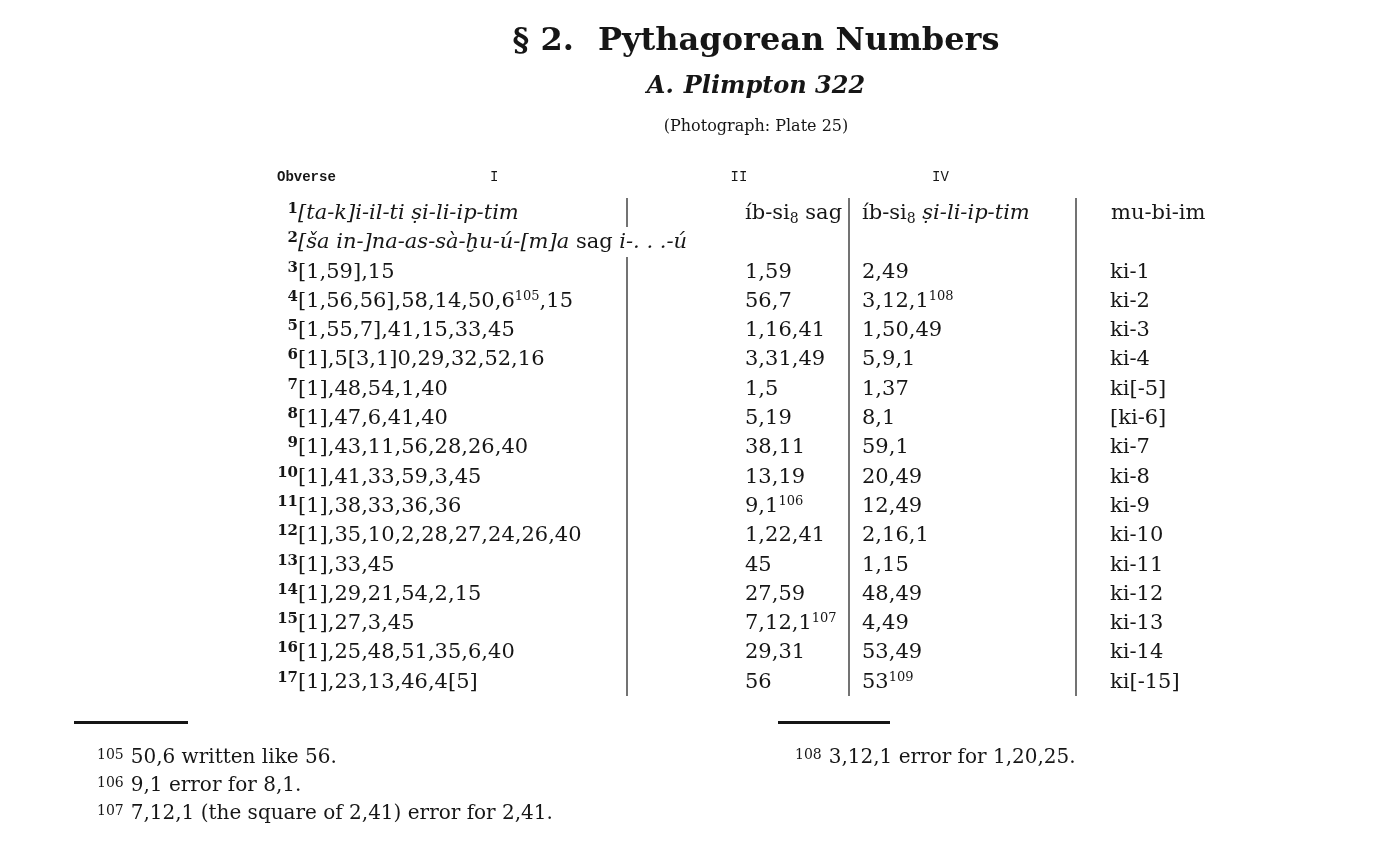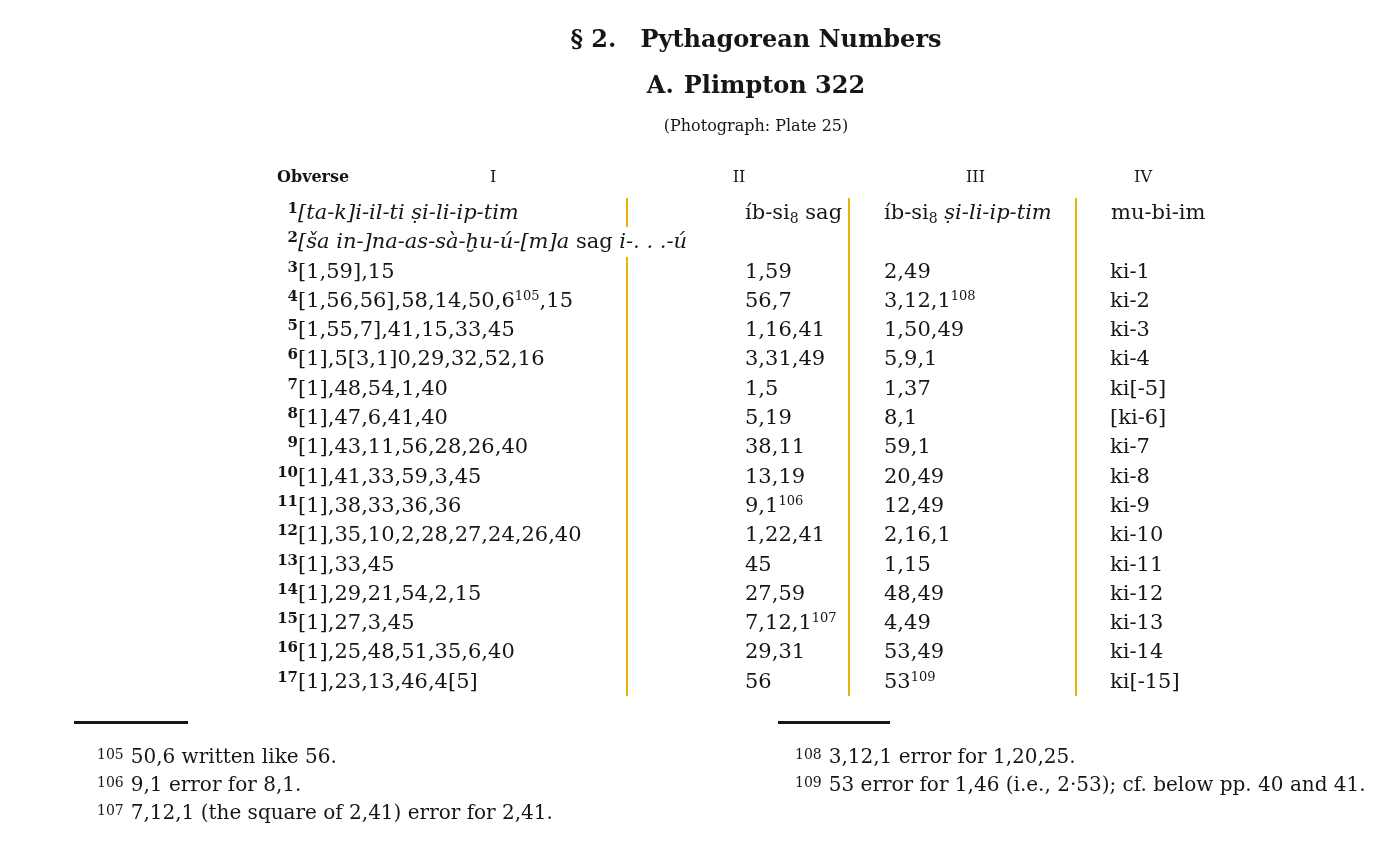--- a/index.html
+++ b/index.html
@@ -3,49 +3,49 @@
 <meta charset="utf-8">
 <style>
   html,body { margin:0; padding:0; background:#e8e8e8; }
   .page {
     position:relative; width:1392px; height:858px; background:#ffffff;
     color:#161616; font-family:"DejaVu Serif","Liberation Serif",serif;
     overflow:hidden;
   }
   
   .heading { position:absolute; left:267px; top:24px; width:978px; text-align:center; }
-  .h1 { font-size:24px; font-weight:bold; line-height:30px; }
+  .h1 { font-size:32px; font-weight:bold; line-height:30px; }
   .h1 .sec { margin-right:24px; }
-  .h2 { margin-top:17px; font-size:24px; font-weight:bold; line-height:28px; }
+  .h2 { margin-top:17px; font-size:24px; font-weight:bold; line-height:28px;font-style:italic; }
   .h2 .letter { margin-right:10px; }
   .h3 { margin-top:13px; font-size:16px; font-weight:normal; line-height:28px; }
 
   
   .tablewrap { position:absolute; left:277px; top:160px; width:978px; }
   .thead {
     display:grid; grid-template-columns:351px 222px 227px 178px;
-    height:38px; line-height:34px; font-size:16px;
+    height:38px; line-height:34px; font-size:14px;font-family:Liberation Mono, monospace;
   }
   .th1 { position:relative; }
   .th1 .corner { font-weight:bold; }
   .th1 .colI { position:absolute; left:213px; top:0; }
   .th2, .th3, .th4 { text-align:center; }
   .th3 { padding-left:24px; }
   .th4 { padding-right:46px; }
 
   .tbody {
     display:grid; grid-template-columns:351px 222px 227px 178px;
     grid-auto-rows:29.3px; font-size:21px;
   }
   .tr { display:contents; }
   .td { line-height:29.3px; white-space:nowrap; }
-  .bR { border-right:2px solid #eab308; }
+  .bR { border-right:2px solid #737373; }
   .c12 { grid-column:span 2; }
   .c2 { padding-left:117px; }
-  .c3 { padding-left:12px;margin-left:22px; }
+  .c3 { padding-left:12px; }
   .c4 { padding-left:33px; }
   .c4r1 { padding-left:18px;margin-left:16px; }
   .it { font-style:italic; }
   .ln {
     display:inline-block; width:21px; text-align:right;
     font-size:15px; font-weight:bold; position:relative; top:-6px;
   }
   sup, sub { vertical-align:baseline; line-height:0; }
   .fref { font-size:13px; position:relative; top:-7px; }
   .s8 { font-size:14px; position:relative; top:4px; }
@@ -67,21 +67,20 @@
   <div class="heading">
     <div class="h1"><span class="sec">§ 2.</span><span>Pythagorean Numbers</span></div>
     <div class="h2"><span class="letter">A.</span><span>Plimpton 322</span></div>
     <div class="h3">(Photograph: Plate 25)</div>
   </div>
 
   <div class="tablewrap">
     <div class="thead">
       <div class="th1"><span class="corner">Obverse</span><span class="colI">I</span></div>
       <div class="th2">II</div>
-      <div class="th3">III</div>
       <div class="th4">IV</div>
     </div>
 
     <div class="tbody">
 
       <div class="tr">
         <div class="td c1 bR"><span class="ln">1</span><span class="it">[ta-k]i-il-ti ṣi-li-ip-tim</span></div>
         <div class="td c2 bR"><span>íb-si</span><sub class="s8">8</sub><span> sag</span></div>
         <div class="td c3 bR"><span>íb-si</span><sub class="s8">8</sub><span class="it"> ṣi-li-ip-tim</span></div>
         <div class="td c4 c4r1"><span>mu-bi-im</span></div>
@@ -205,16 +204,15 @@
   <div class="fnrule rright"></div>
 
   <div class="fnblock fleft">
     <div class="fnline"><sup class="fnum">105</sup><span>50,6 written like 56.</span></div>
     <div class="fnline"><sup class="fnum">106</sup><span>9,1 error for 8,1.</span></div>
     <div class="fnline"><sup class="fnum">107</sup><span>7,12,1 (the square of 2,41) error for 2,41.</span></div>
   </div>
 
   <div class="fnblock fright">
     <div class="fnline"><sup class="fnum">108</sup><span>3,12,1 error for 1,20,25.</span></div>
-    <div class="fnline"><sup class="fnum">109</sup><span>53 error for 1,46 (i.e., 2·53); cf. below pp. 40 and 41.</span></div>
   </div>
 
 </div>
 
 </body></html>

